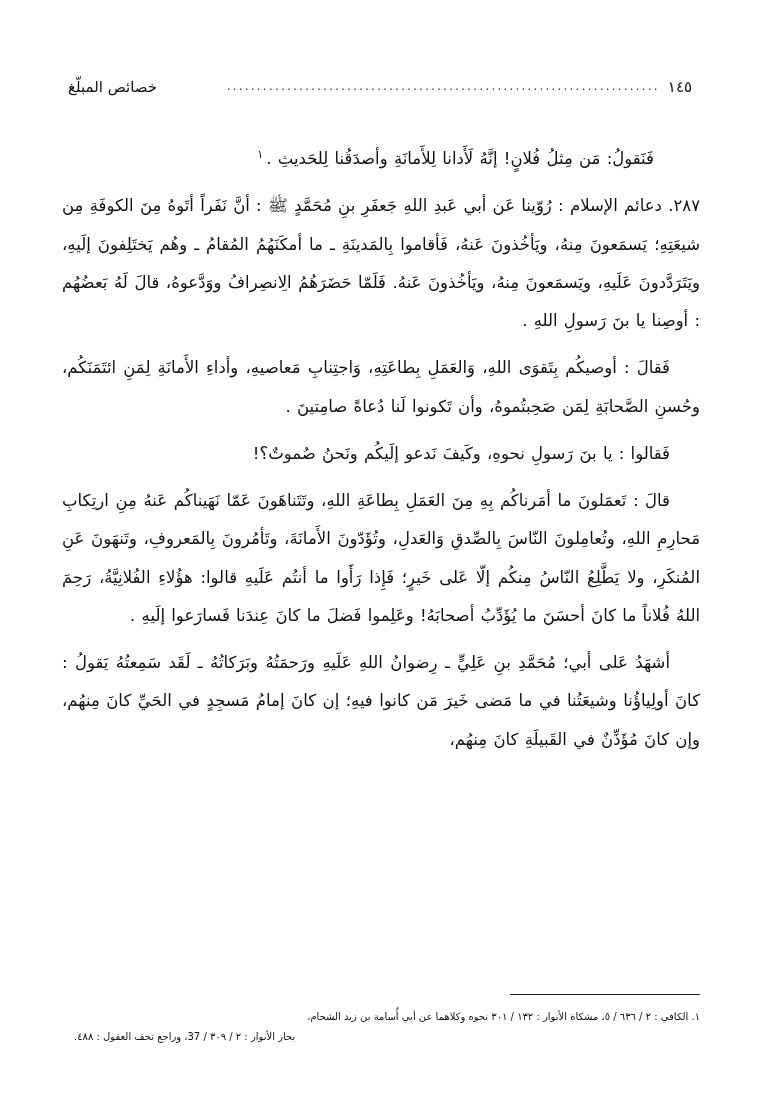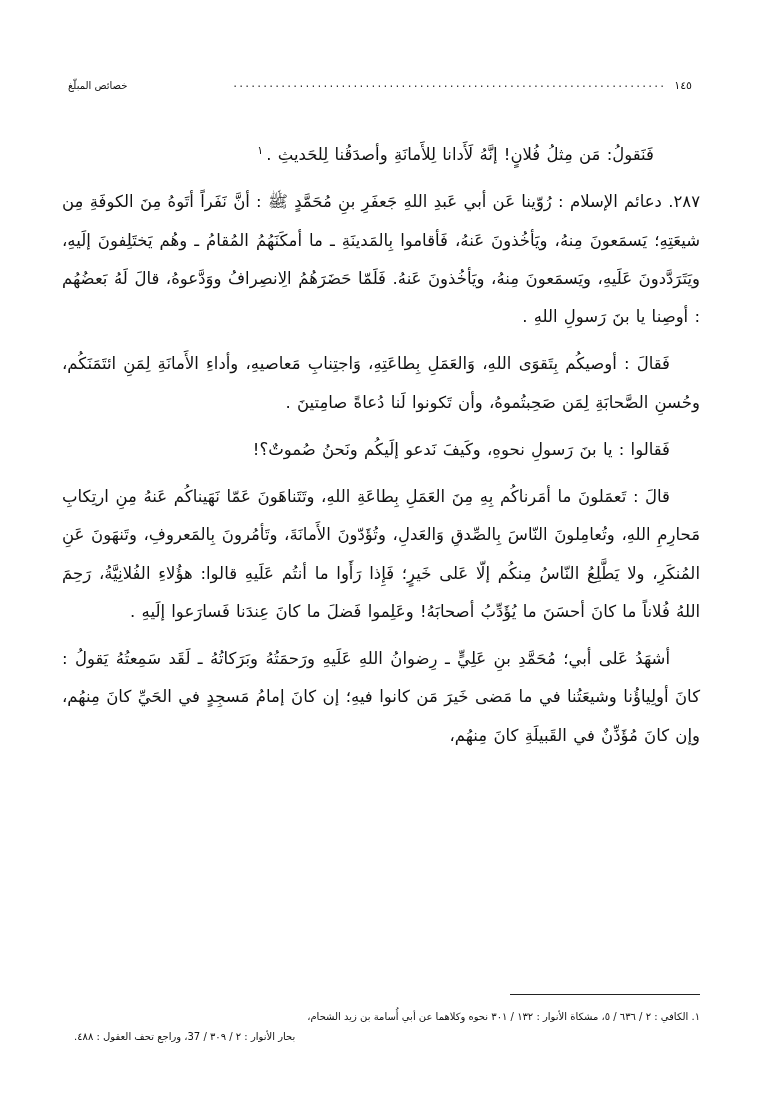--- a/index.html
+++ b/index.html
@@ -27,34 +27,34 @@
     display: flex;
     flex-direction: row-reverse;
     align-items: baseline;
     gap: 8px;
     font-size: 13.5px;
     padding: 0 8px 0 6px;
     margin-bottom: 34px;
   }
   .header .book-title {
     white-space: nowrap;
-    font-size: 10px;
+    font-size: 15px;
   }
   .header .dots {
     flex: 1;
     overflow: hidden;
     white-space: nowrap;
     letter-spacing: 2.2px;
     color: #333;
     font-size: 12px;
     transform: translateY(-2px);
   }
   .header .page-num {
     white-space: nowrap;
-    font-size: 11px;
+    font-size: 15px;
     letter-spacing: 1px;
   }
 
   
   .body-text {
     font-size: 16.5px;
     line-height: 2.32;
     text-align: justify;
     text-align-last: right;
     letter-spacing: 0;

